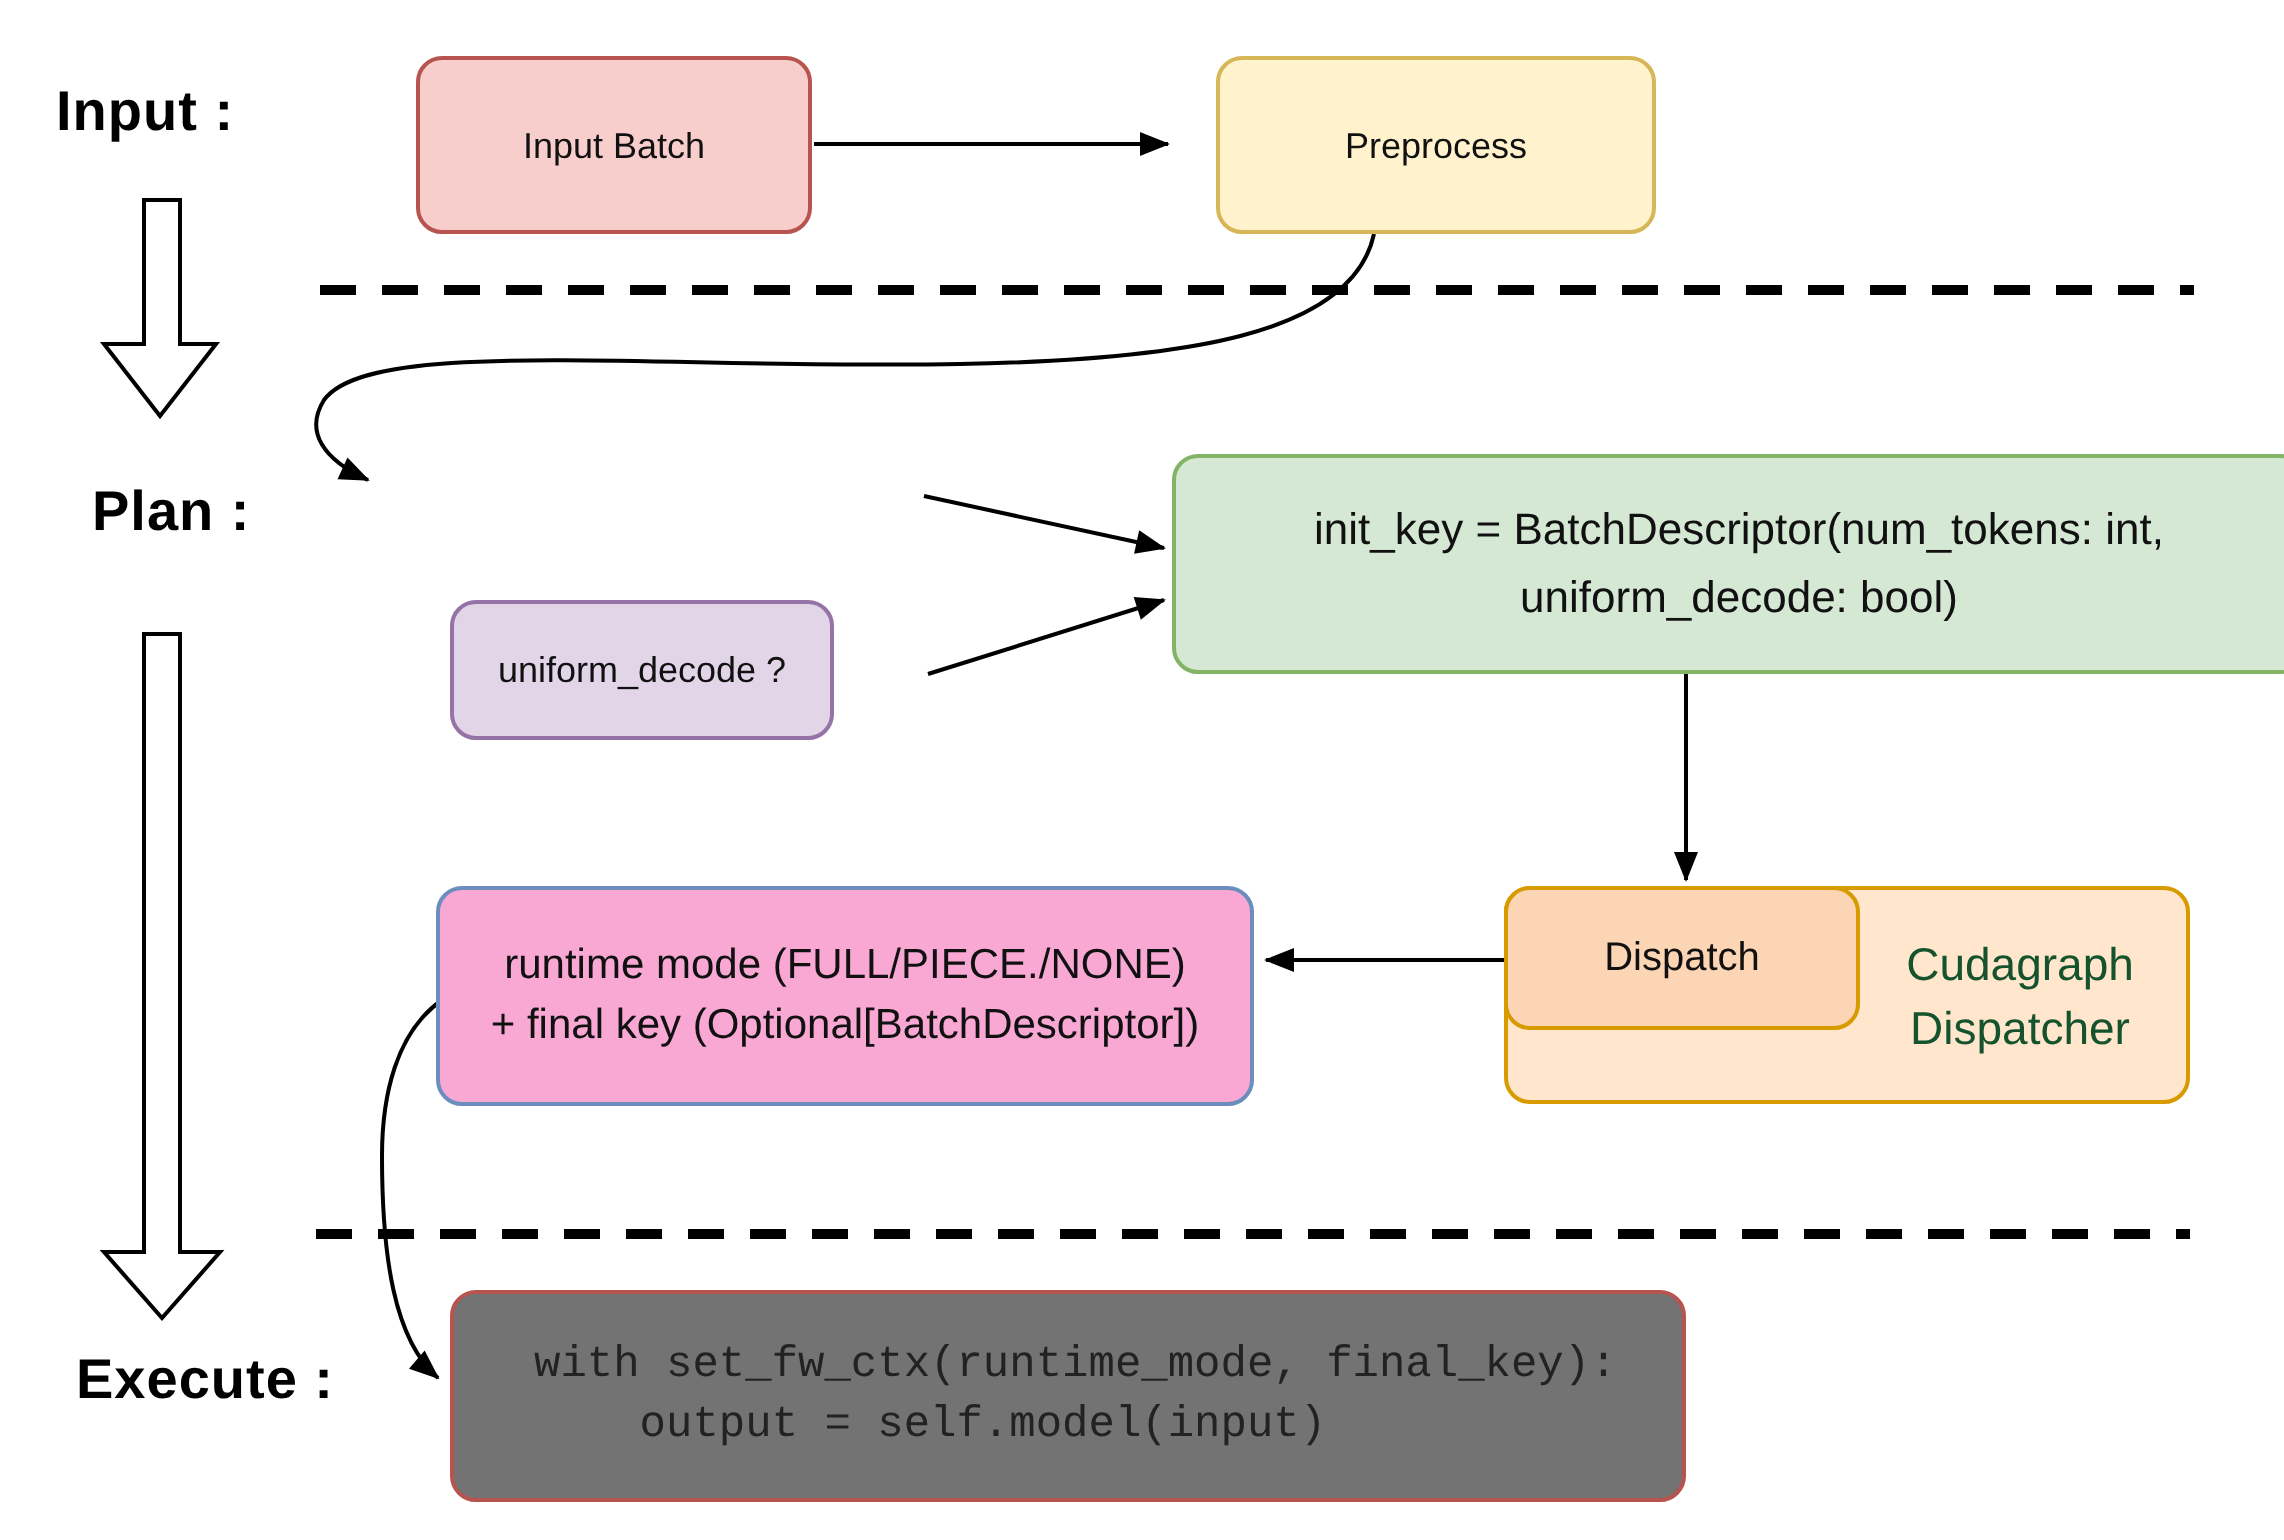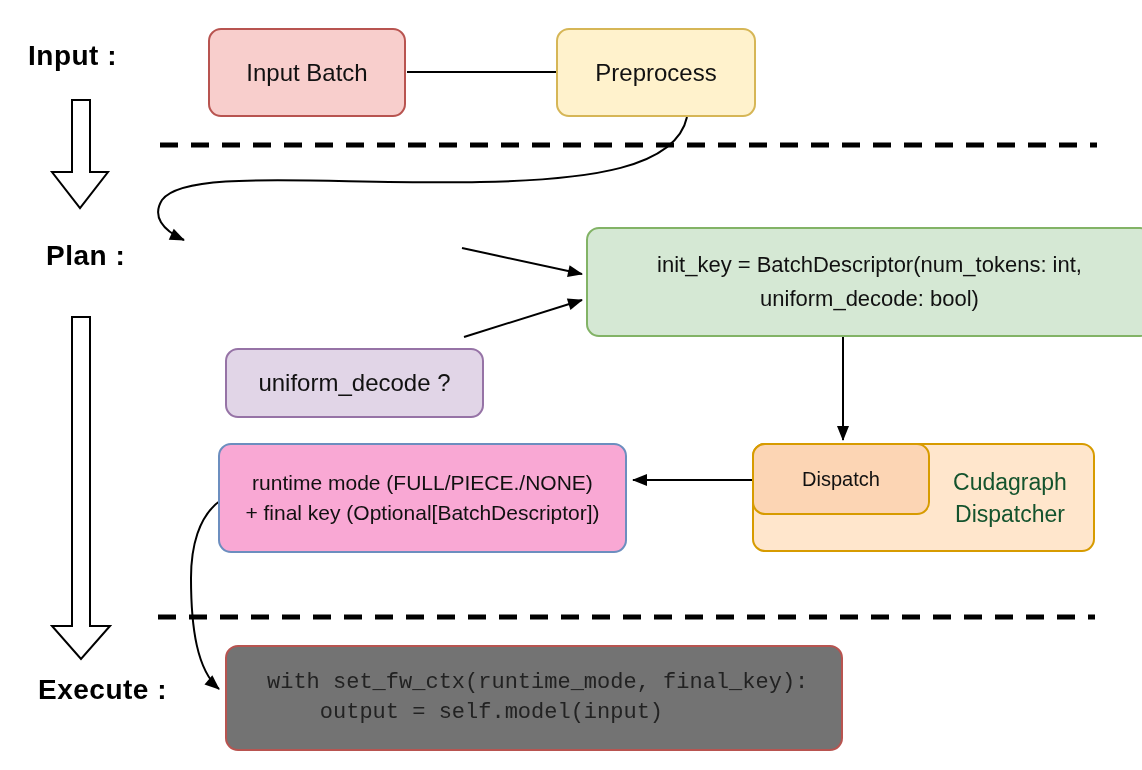--- a/index.html
+++ b/index.html
@@ -7,21 +7,21 @@
     position:relative;width:1142px;height:770px;background:#ffffff;overflow:hidden;
     font-family:"Liberation Sans",sans-serif;color:#111;
   }
   .wires{position:absolute;left:0;top:0;width:1142px;height:770px;}
   .stage-label{
     position:absolute;font-weight:700;font-size:28px;color:#000;letter-spacing:0.5px;text-align:right;
   }
   .node{
     position:absolute;box-sizing:border-box;border:2px solid #000;border-radius:13px;
     display:flex;flex-direction:column;align-items:center;justify-content:center;
-    text-align:center;font-size:24px;line-height:30px;
+    text-align:center;font-size:18px;line-height:30px;
   }
   .node .ln{white-space:pre;}
   .node-init-key{font-size:22px;line-height:34px;}
   .node-runtime{font-size:21px;line-height:30px;}
   .node-dispatch{font-size:20px;}
   .cud-label{
     position:absolute;text-align:center;font-size:23px;line-height:32px;color:#14532d;
   }
   .node-code{
     align-items:flex-start;padding-left:10px;text-align:left;
@@ -57,26 +57,26 @@
   </svg>
 
   <div class="stage-label" style="left:28px;top:40px;">Input :</div>
   <div class="stage-label" style="left:46px;top:240px;">Plan :</div>
   <div class="stage-label" style="left:22px;top:674px;margin-left:16px;">Execute :</div>
 
   <div class="node" style="left: 208px; top: 28px; width: 198px; height: 89px; background-color: rgb(248, 206, 204); border-color: rgb(184, 84, 80);">
     <span class="ln">Input Batch</span>
   </div>
 
-  <div class="node" style="left: 556px; top: 28px; width: 200px; height: 89px; background-color: rgb(255, 242, 204); border-color: rgb(214, 182, 86);">
+  <div class="node" style="left: 608px; top: 28px; width: 220px; height: 89px; background-color: rgb(255, 242, 204); border-color: rgb(214, 182, 86);">
     <span class="ln">Preprocess</span>
   </div>
 
 
-  <div class="node" style="left: 225px; top: 300px; width: 259px; height: 70px; background-color: rgb(225, 213, 231); border-color: rgb(150, 115, 166); margin-top: 48px;">
+  <div class="node" style="left: 225px; top: 300px; width: 192px; height: 70px; background-color: rgb(225, 213, 231); border-color: rgb(150, 115, 166);">
     <span class="ln">uniform_decode ?</span>
   </div>
 
   <div class="node node-init-key" style="left: 586px; top: 227px; width: 567px; height: 110px; background-color: rgb(213, 232, 212); border-color: rgb(130, 179, 102);">
     <span class="ln">init_key = BatchDescriptor(num_tokens: int,</span>
     <span class="ln">uniform_decode: bool)</span>
   </div>
 
   <div class="node node-runtime" style="left: 218px; top: 443px; width: 409px; height: 110px; background-color: #f9a8d4; border-color: rgb(108, 142, 191);">
     <span class="ln">runtime mode (FULL/PIECE./NONE)</span>

